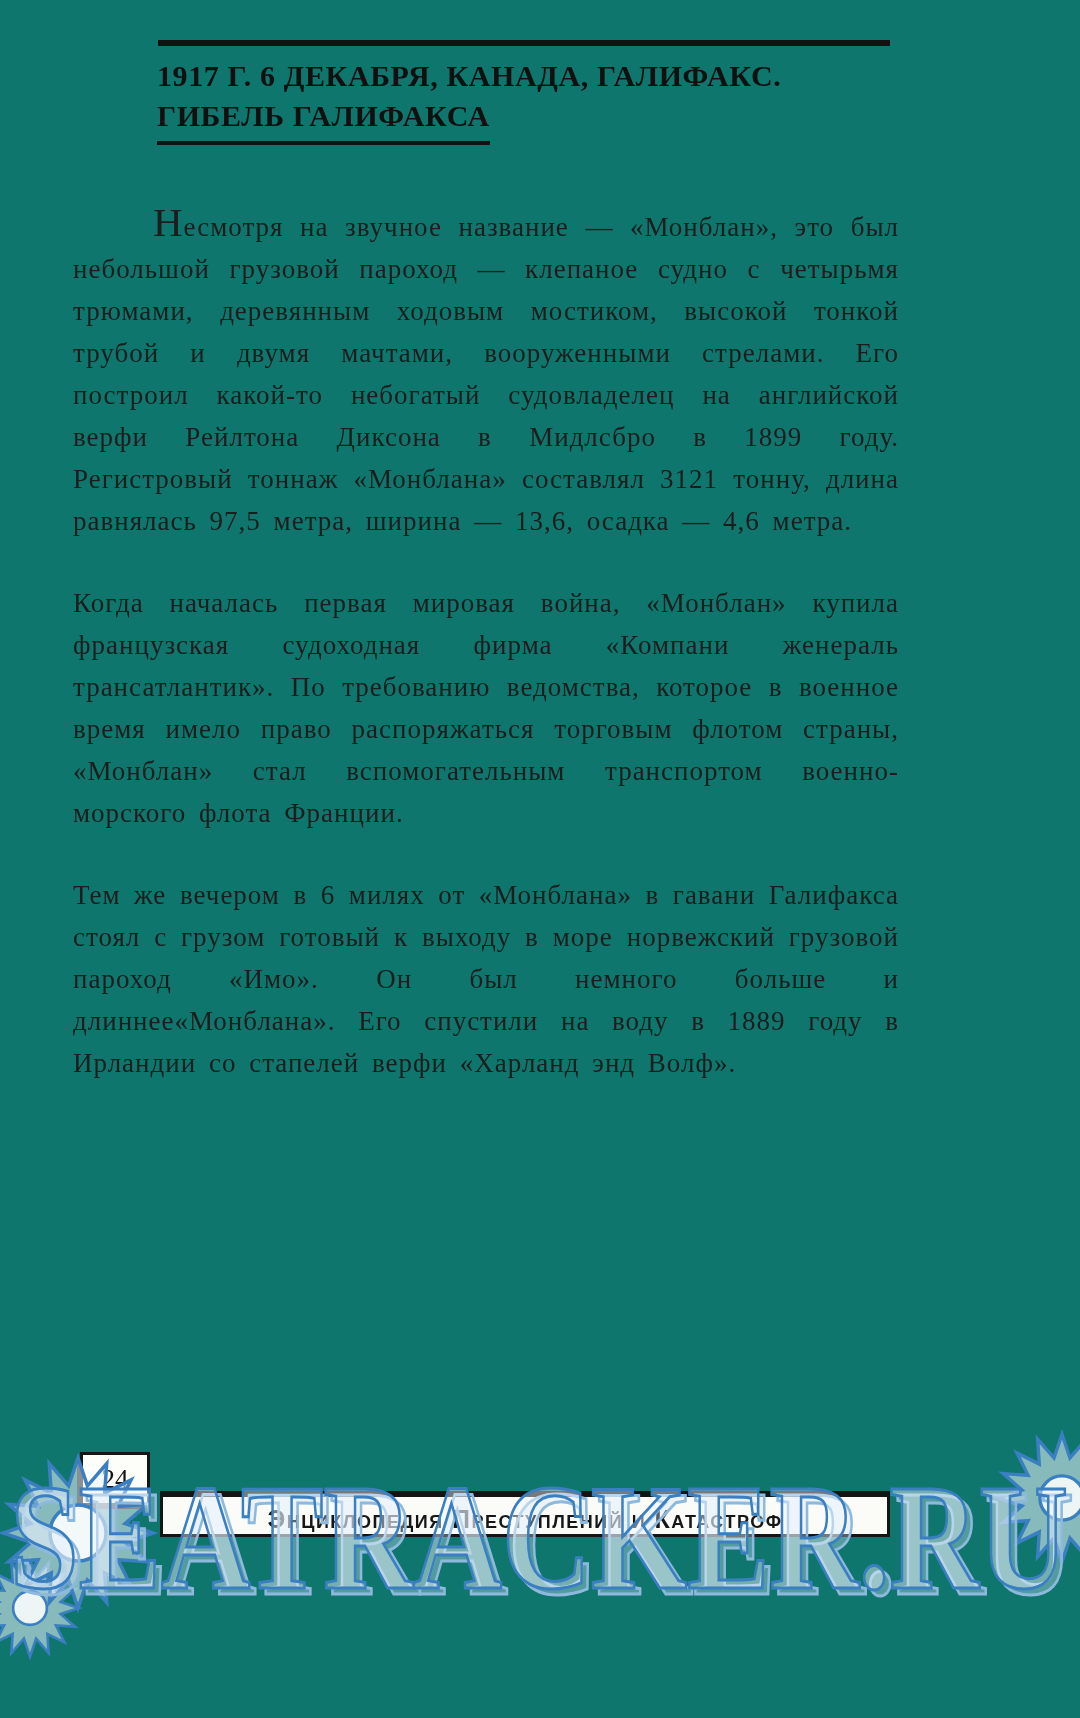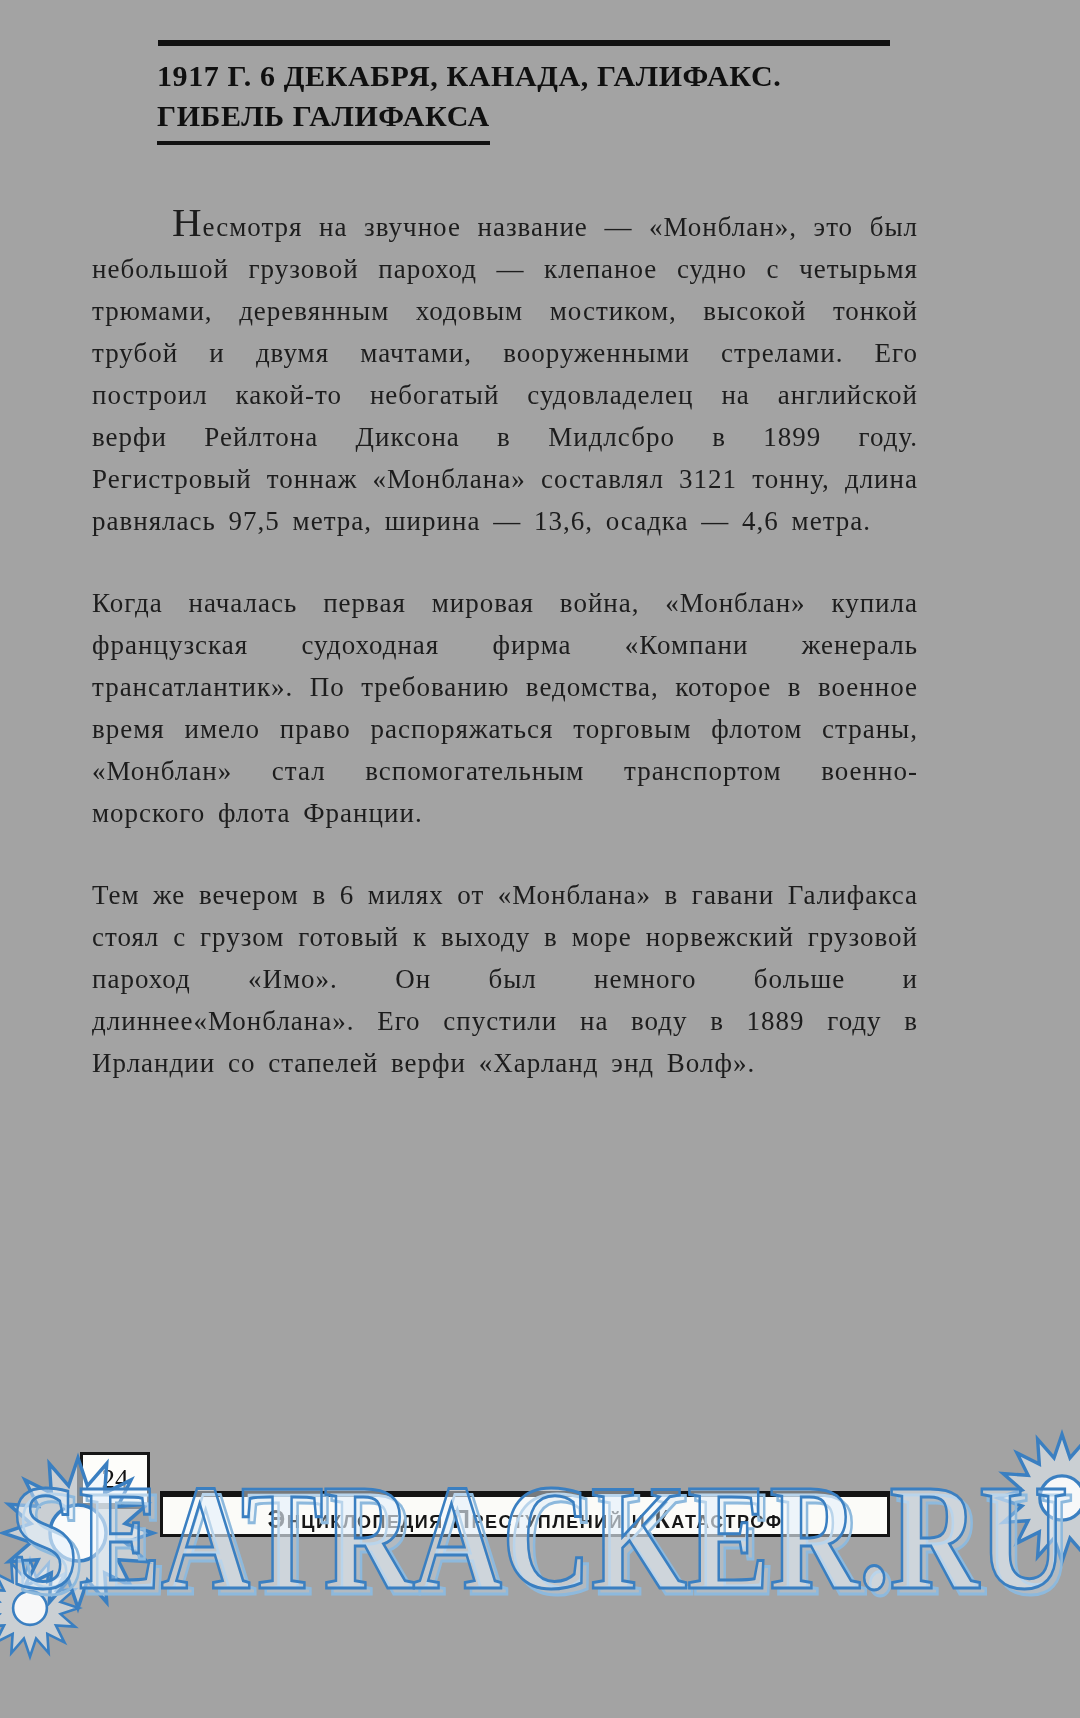--- a/index.html
+++ b/index.html
@@ -1,37 +1,37 @@
 <!DOCTYPE html>
 <html><head>
 <meta charset="utf-8">
 <style>
   html,body { margin:0; padding:0; background:#d9d9d9; }
   .page {
     position:relative;
     width:1080px; height:1718px;
     margin:0 auto;
-    background:#a3a3a3;
+    background:#0f766e;
     overflow:hidden;
     font-family:"Liberation Serif", serif;
     color:#1d1d1d;
   }
   .top-rule {
     position:absolute; top:40px; left:158px;
     width:732px; height:6px; background:#121212;
   }
   .title-block {
     position:absolute; top:56px; left:157px; width:745px;
     font-weight:bold; font-size:30px; line-height:40px;
     letter-spacing:0.6px; color:#101010;
   }
   .title-line { white-space:nowrap; }
   .title-underlined { display:inline-block; border-bottom:4px solid #121212; padding-bottom:5px;text-align:right; }
   .body-text {
-    position:absolute; top:206px; left:92px; width:826px;
+    position:absolute; top:206px; left:73px; width:826px;
     font-size:27px; line-height:42px;
     text-align:justify; letter-spacing:1px; word-spacing:5px;
   }
   .body-text p { margin:0 0 40px 0; }
   .p-first { text-indent:80px; }
   .initial-cap { font-size:41px; line-height:0; font-weight:normal; }
   .footer-pagebox {
     position:absolute; left:80px; top:1452px;
     width:64px; height:48px;
     border:3px solid #161616;

